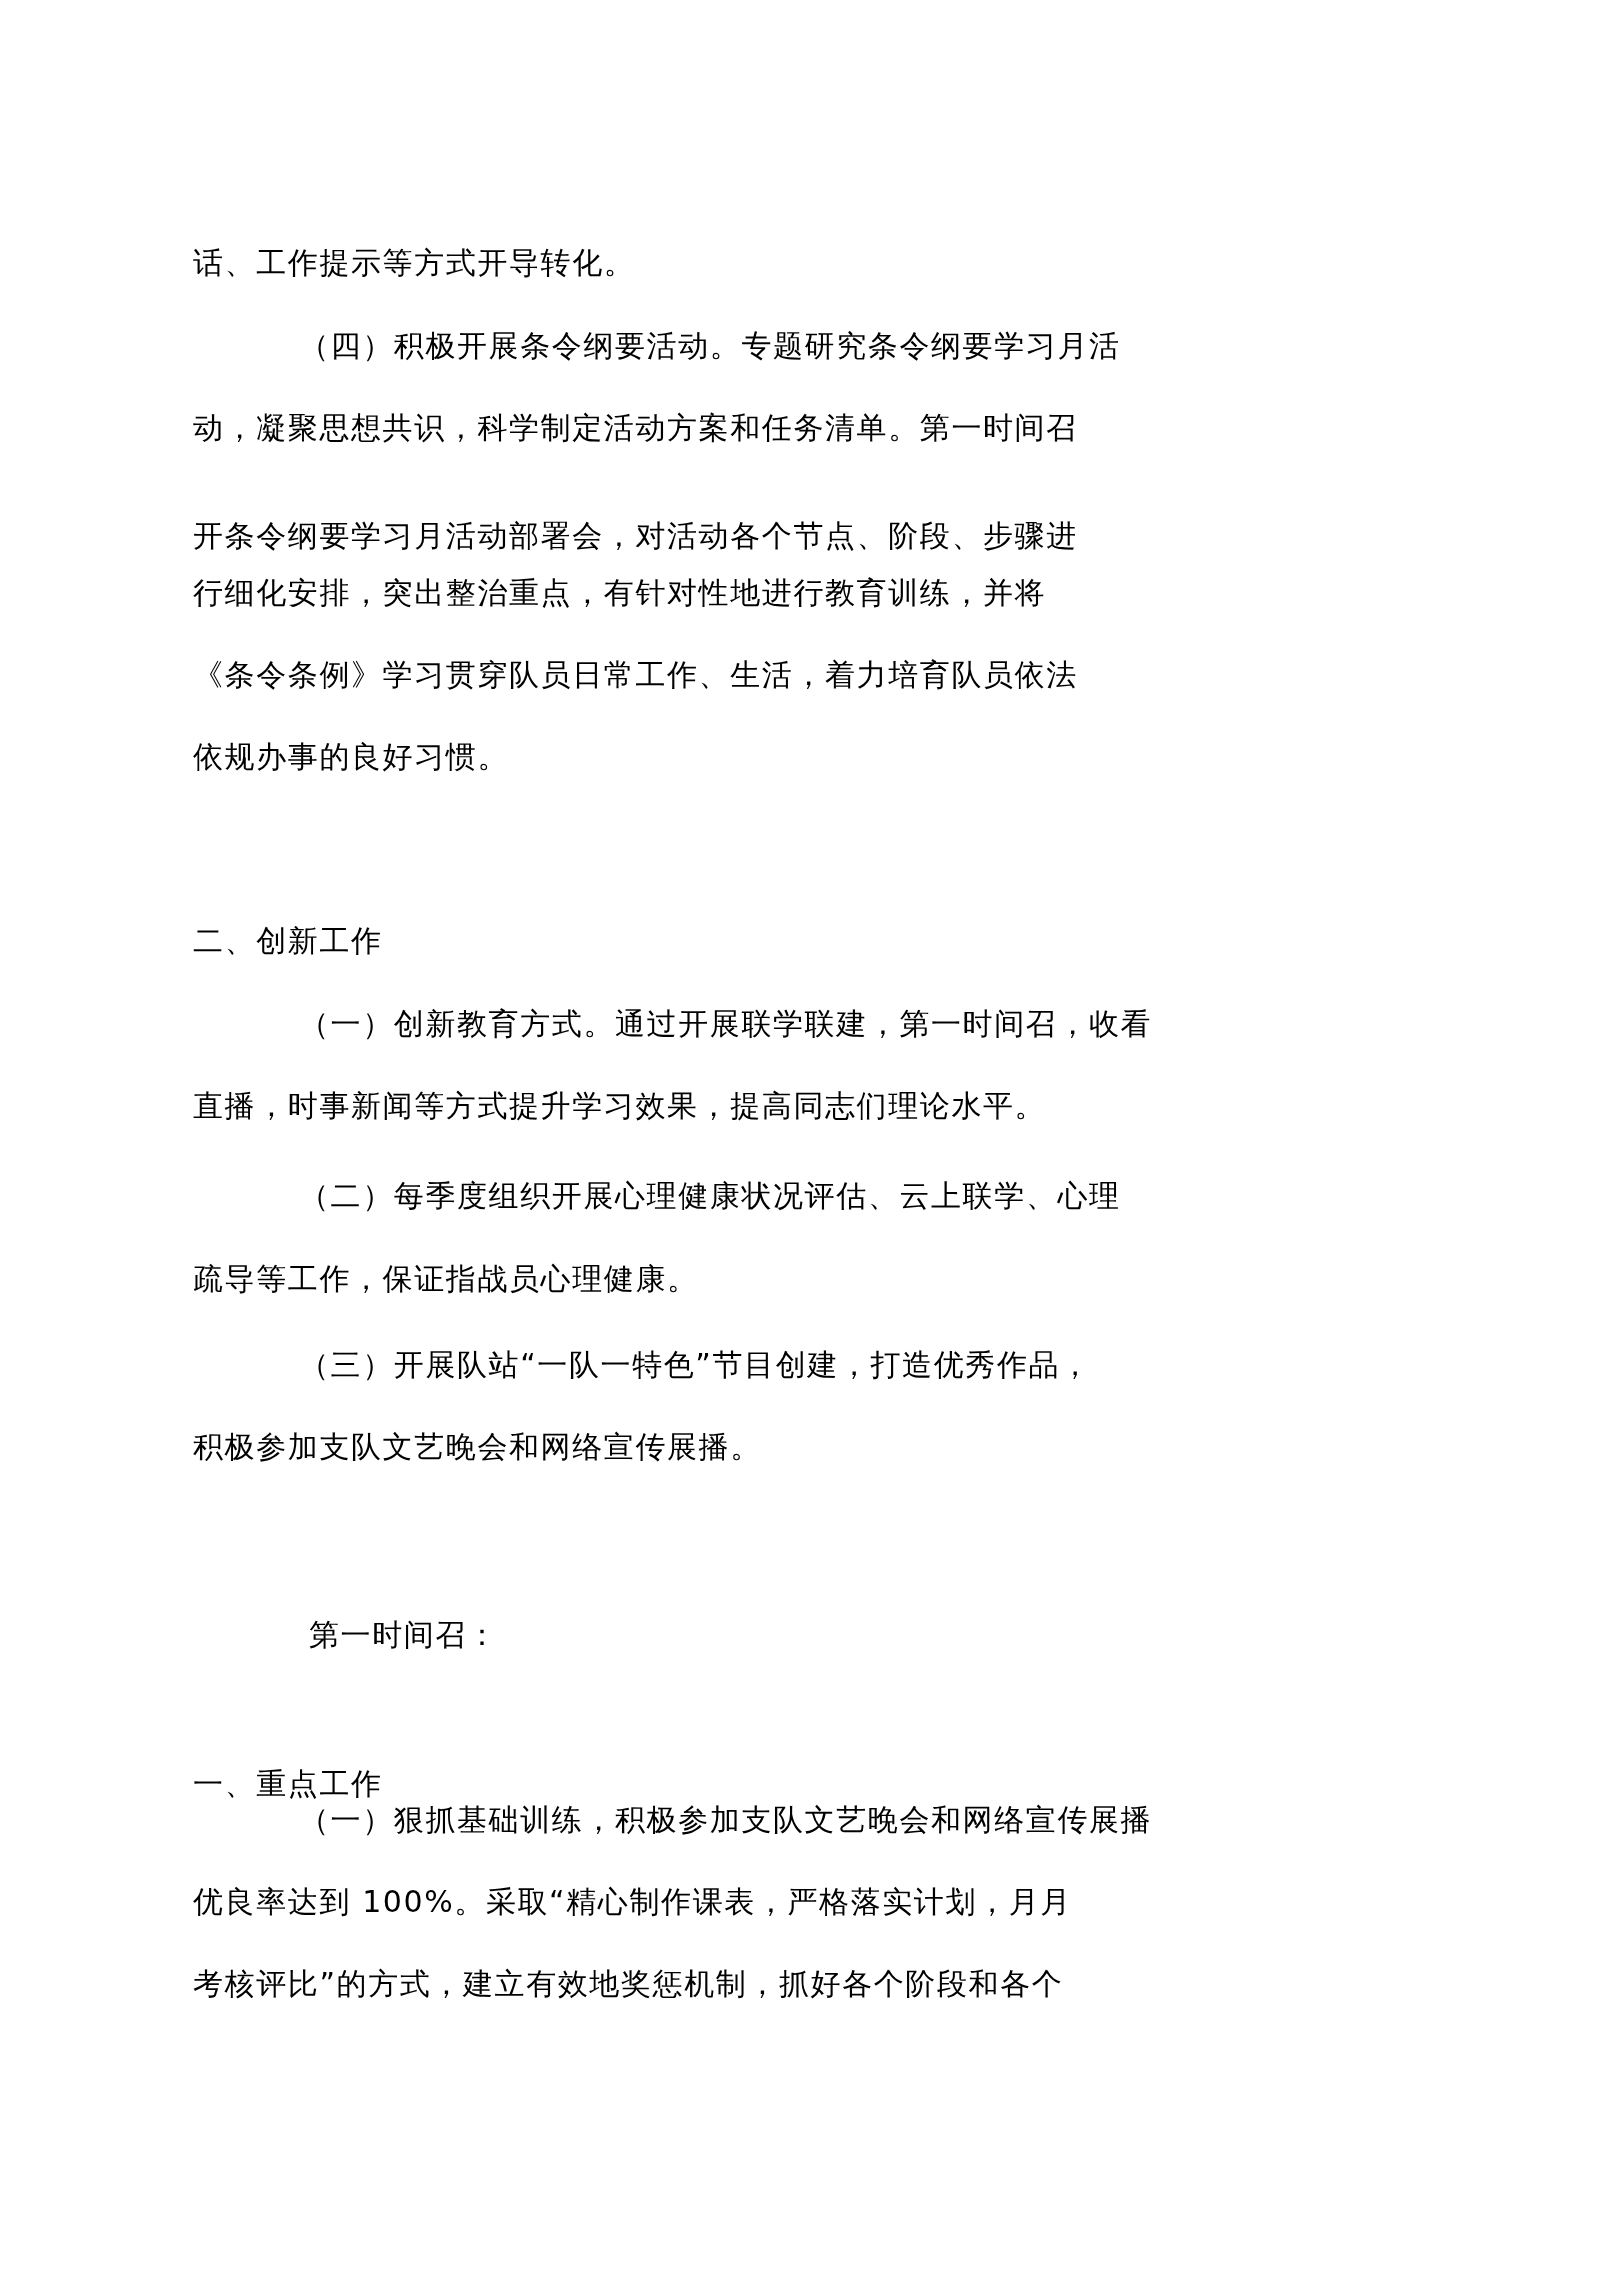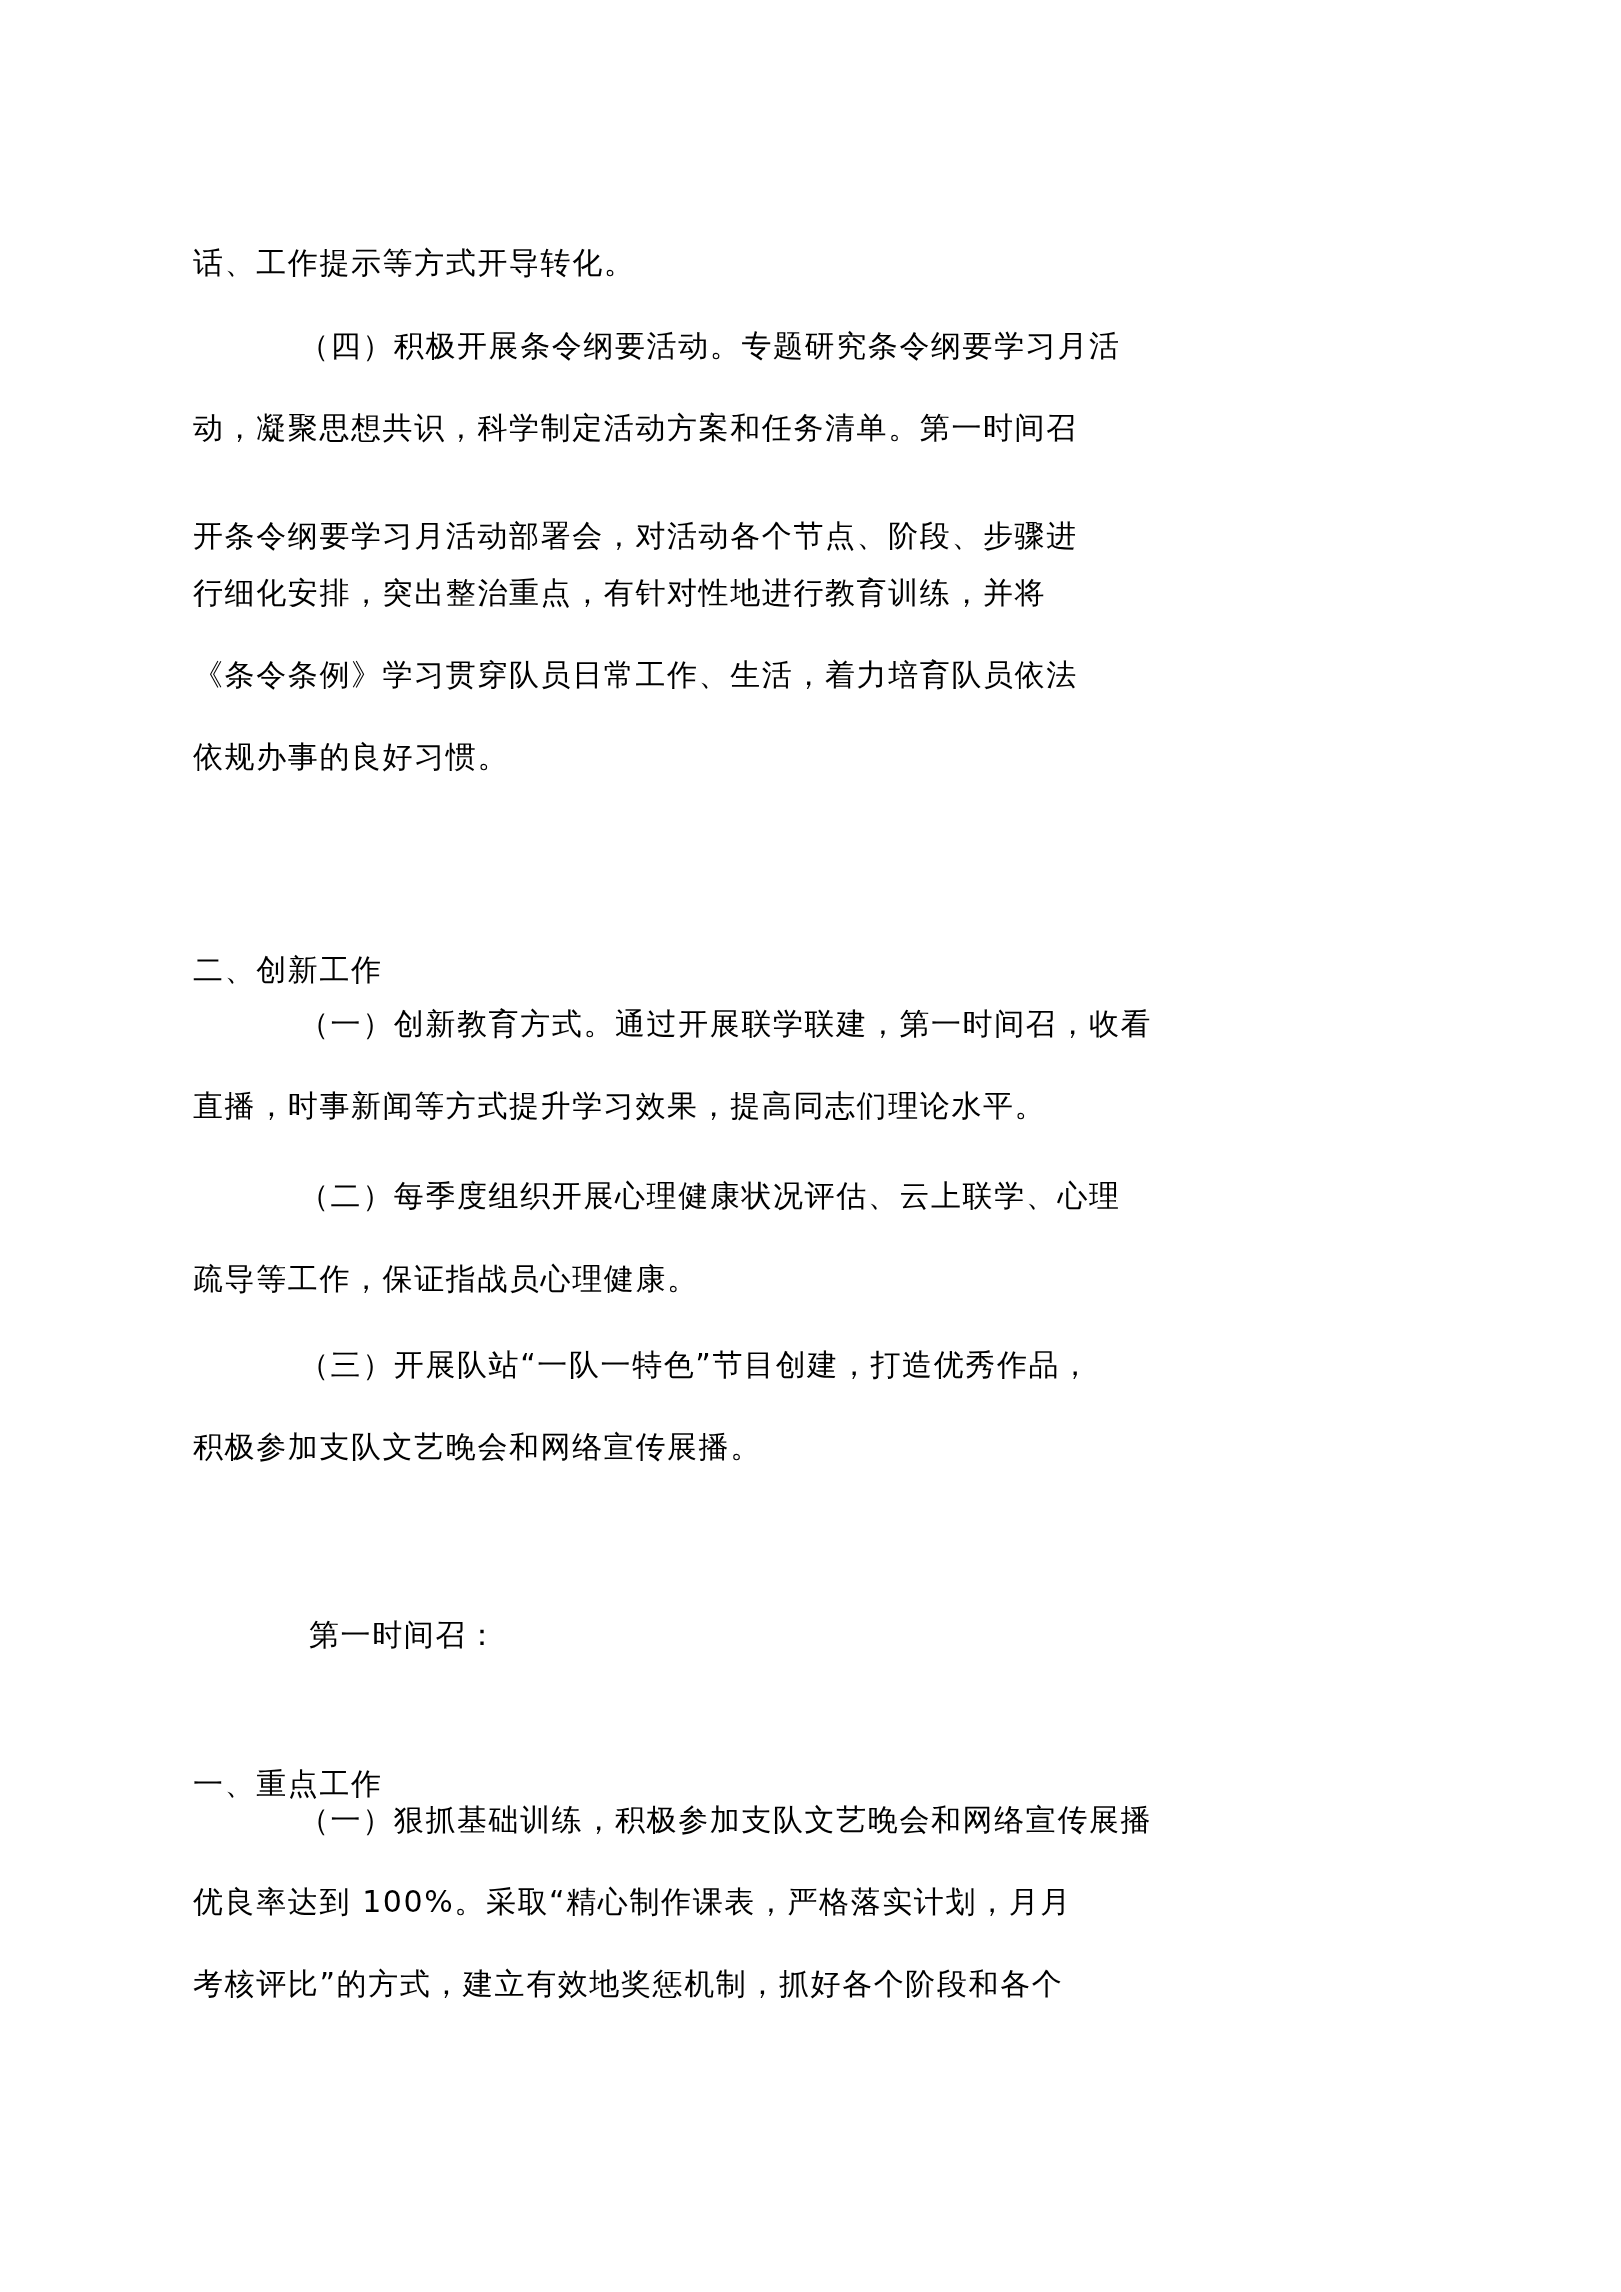--- a/index.html
+++ b/index.html
@@ -36,21 +36,21 @@
 <body>
 
 <div class="page">
   <div class="line" style="top: 235px;">话、工作提示等方式开导转化。</div>
   <div class="line indent" style="top: 318px;">（四）积极开展条令纲要活动。专题研究条令纲要学习月活</div>
   <div class="line" style="top: 400px;">动，凝聚思想共识，科学制定活动方案和任务清单。第一时间召</div>
   <div class="line" style="top: 508px;">开条令纲要学习月活动部署会，对活动各个节点、阶段、步骤进</div>
   <div class="line" style="top: 565px;">行细化安排，突出整治重点，有针对性地进行教育训练，并将</div>
   <div class="line" style="top: 647px;">《条令条例》学习贯穿队员日常工作、生活，着力培育队员依法</div>
   <div class="line" style="top: 729px;">依规办事的良好习惯。</div>
-  <div class="line" style="top: 942px;">二、创新工作</div>
+  <div class="line" style="top: 913px;">二、创新工作</div>
   <div class="line indent" style="top: 996px;">（一）创新教育方式。通过开展联学联建，第一时间召，收看</div>
   <div class="line" style="top: 1078px;">直播，时事新闻等方式提升学习效果，提高同志们理论水平。</div>
   <div class="line indent" style="top: 1168px;">（二）每季度组织开展心理健康状况评估、云上联学、心理</div>
   <div class="line" style="top: 1251px;">疏导等工作，保证指战员心理健康。</div>
   <div class="line indent" style="top: 1337px;">（三）开展队站“一队一特色”节目创建，打造优秀作品，</div>
   <div class="line" style="top: 1419px;">积极参加支队文艺晚会和网络宣传展播。</div>
   <div class="line indent-heading" style="top: 1607px;">第一时间召：</div>
   <div class="line" style="top: 1756px;">一、重点工作</div>
   <div class="line indent" style="top: 1792px;">（一）狠抓基础训练，积极参加支队文艺晚会和网络宣传展播</div>
   <div class="line" style="top: 1874px;">优良率达到 100%。采取“精心制作课表，严格落实计划，月月</div>

